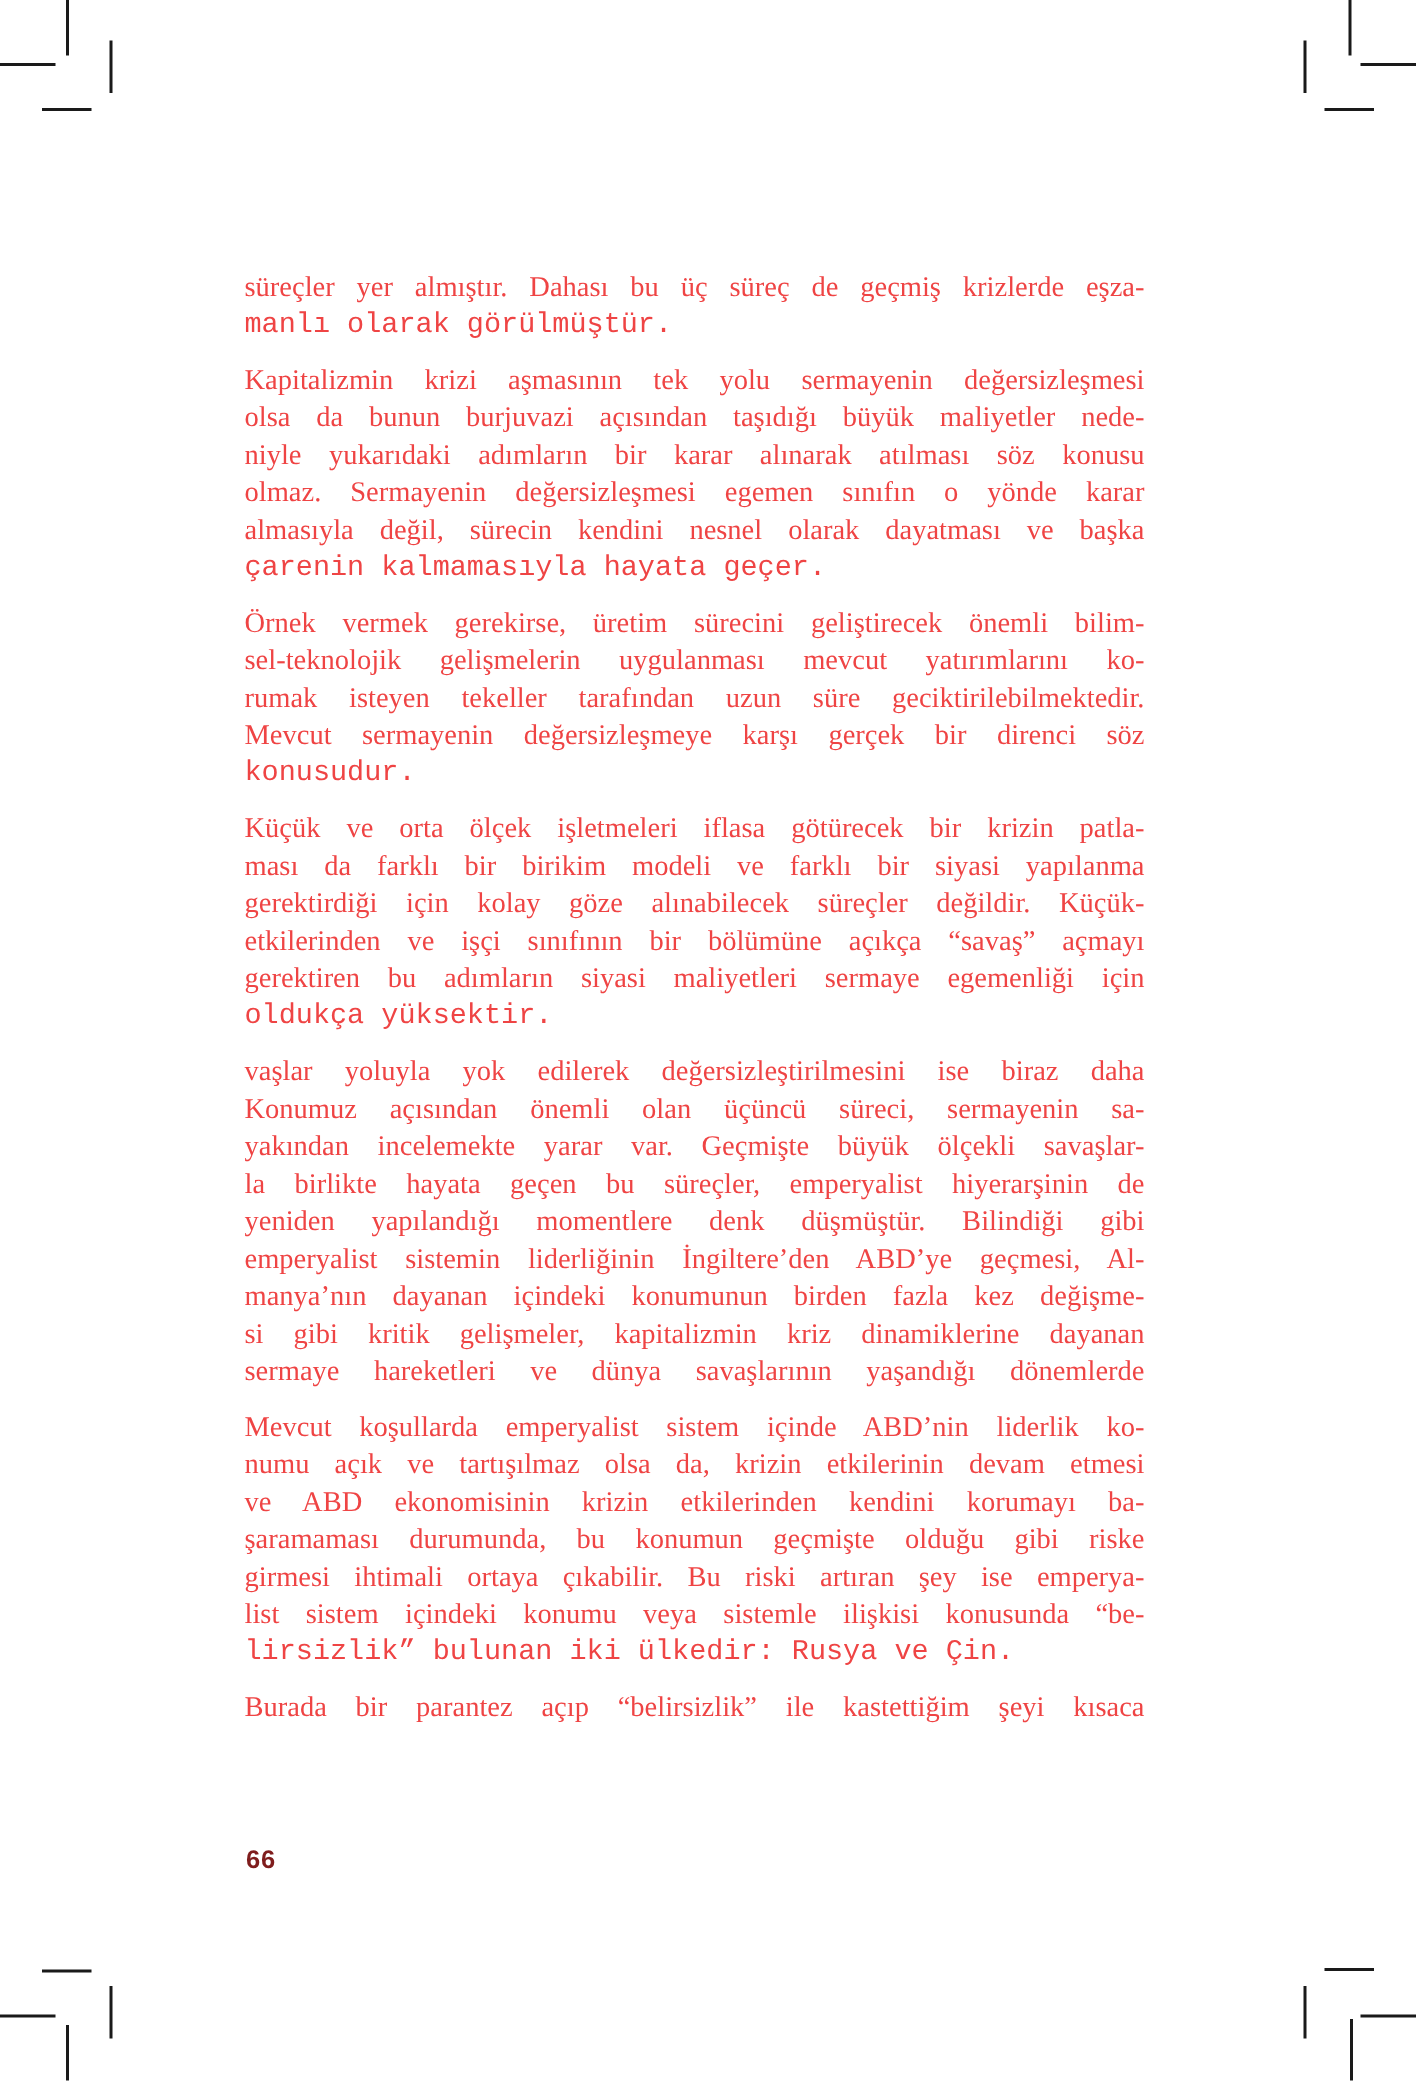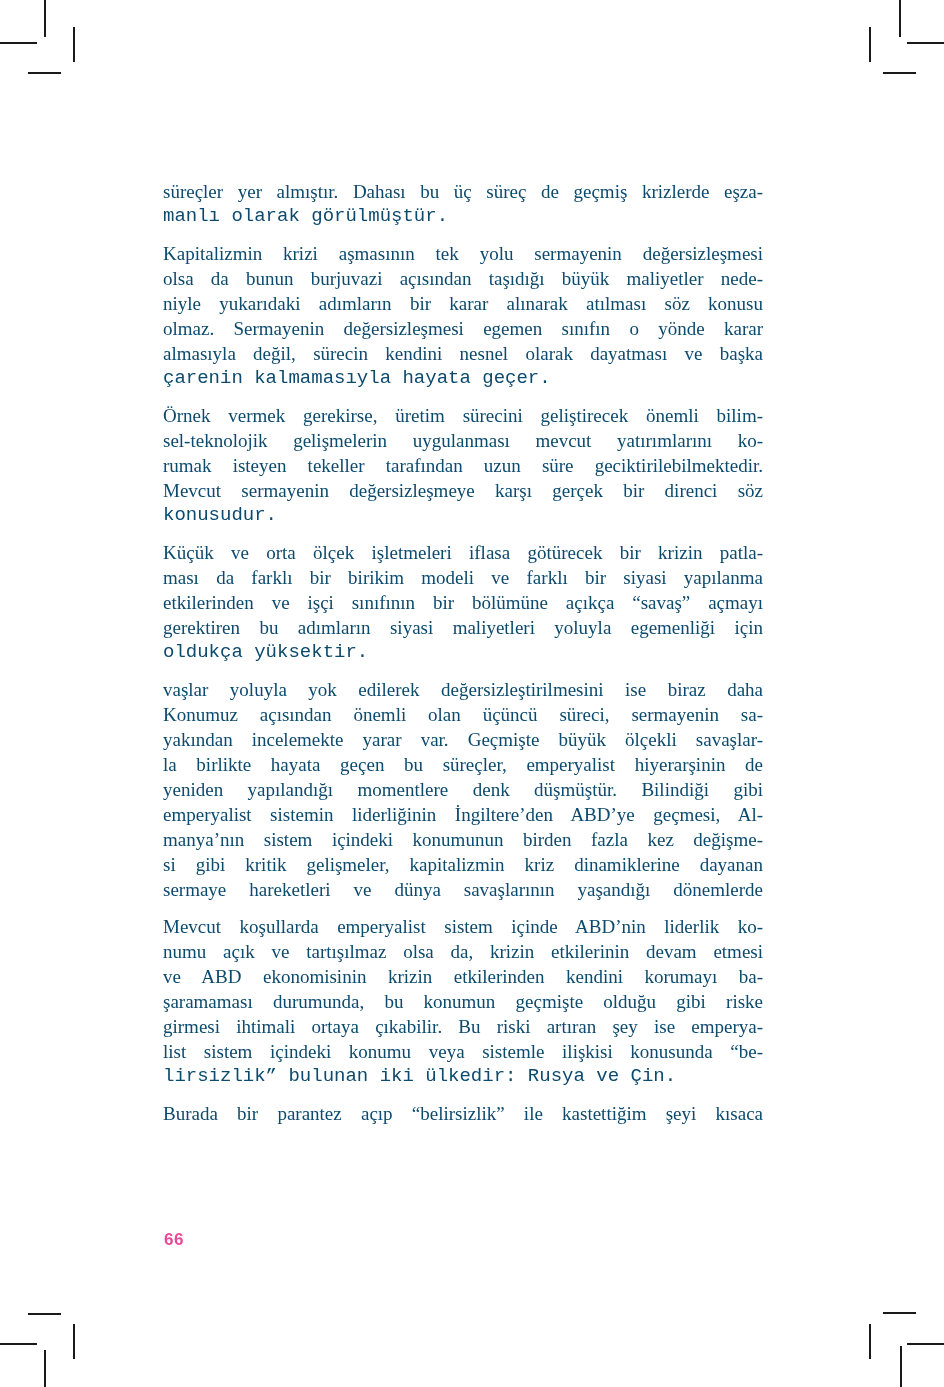--- a/index.html
+++ b/index.html
@@ -17,21 +17,21 @@
   .page {
     position: absolute;
     inset: 0;
     background: #ffffff;
   }
   .text-block {
     position: absolute;
     left: 163px;
     top: 179px;
     width: 600px;
-    color: #0c4a6e;
+    color: #ef4444;
     font-size: 19px;
     line-height: 25px;
   }
   .para {
     margin: 0 0 12px 0;
   }
   .para:last-child { margin-bottom: 4px; }
   .line {
     text-align: justify;
     text-align-last: justify;
@@ -42,21 +42,21 @@
     font-family: Liberation Mono, monospace;
   }
   .page-number {
     position: absolute;
     left: 164px;
     top: 1230px;
     font-family: "Liberation Sans", "DejaVu Sans", sans-serif;
     font-weight: bold;
     font-size: 17px;
     letter-spacing: 0.5px;
-    color: #ec4899;
+    color: #7f1d1d;
   }
   .crop-mark {
     position: absolute;
     background: #1a1a1a;
   }
 </style>
 </head>
 <body>
 
 <div class="page">
@@ -97,32 +97,33 @@
       <div class="para">
         <div class="line">Örnek vermek gerekirse, üretim sürecini geliştirecek önemli bilim-</div>
         <div class="line">sel-teknolojik gelişmelerin uygulanması mevcut yatırımlarını ko-</div>
         <div class="line">rumak isteyen tekeller tarafından uzun süre geciktirilebilmektedir.</div>
         <div class="line">Mevcut sermayenin değersizleşmeye karşı gerçek bir direnci söz</div>
         <div class="line last">konusudur.</div>
       </div>
       <div class="para">
         <div class="line">Küçük ve orta ölçek işletmeleri iflasa götürecek bir krizin patla-</div>
         <div class="line">ması da farklı bir birikim modeli ve farklı bir siyasi yapılanma</div>
+        <div class="line">gerektirdiği için kolay göze alınabilecek süreçler değildir. Küçük-</div>
         <div class="line">etkilerinden ve işçi sınıfının bir bölümüne açıkça “savaş” açmayı</div>
-        <div class="line">gerektiren bu adımların siyasi maliyetleri yoluyla egemenliği için</div>
+        <div class="line">gerektiren bu adımların siyasi maliyetleri sermaye egemenliği için</div>
         <div class="line last">oldukça yüksektir.</div>
       </div>
       <div class="para">
         <div class="line">vaşlar yoluyla yok edilerek değersizleştirilmesini ise biraz daha</div>
         <div class="line">Konumuz açısından önemli olan üçüncü süreci, sermayenin sa-</div>
         <div class="line">yakından incelemekte yarar var. Geçmişte büyük ölçekli savaşlar-</div>
         <div class="line">la birlikte hayata geçen bu süreçler, emperyalist hiyerarşinin de</div>
         <div class="line">yeniden yapılandığı momentlere denk düşmüştür. Bilindiği gibi</div>
         <div class="line">emperyalist sistemin liderliğinin İngiltere’den ABD’ye geçmesi, Al-</div>
-        <div class="line">manya’nın sistem içindeki konumunun birden fazla kez değişme-</div>
+        <div class="line">manya’nın dayanan içindeki konumunun birden fazla kez değişme-</div>
         <div class="line">si gibi kritik gelişmeler, kapitalizmin kriz dinamiklerine dayanan</div>
         <div class="line">sermaye hareketleri ve dünya savaşlarının yaşandığı dönemlerde</div>
       </div>
       <div class="para">
         <div class="line">Mevcut koşullarda emperyalist sistem içinde ABD’nin liderlik ko-</div>
         <div class="line">numu açık ve tartışılmaz olsa da, krizin etkilerinin devam etmesi</div>
         <div class="line">ve ABD ekonomisinin krizin etkilerinden kendini korumayı ba-</div>
         <div class="line">şaramaması durumunda, bu konumun geçmişte olduğu gibi riske</div>
         <div class="line">girmesi ihtimali ortaya çıkabilir. Bu riski artıran şey ise emperya-</div>
         <div class="line">list sistem içindeki konumu veya sistemle ilişkisi konusunda “be-</div>

